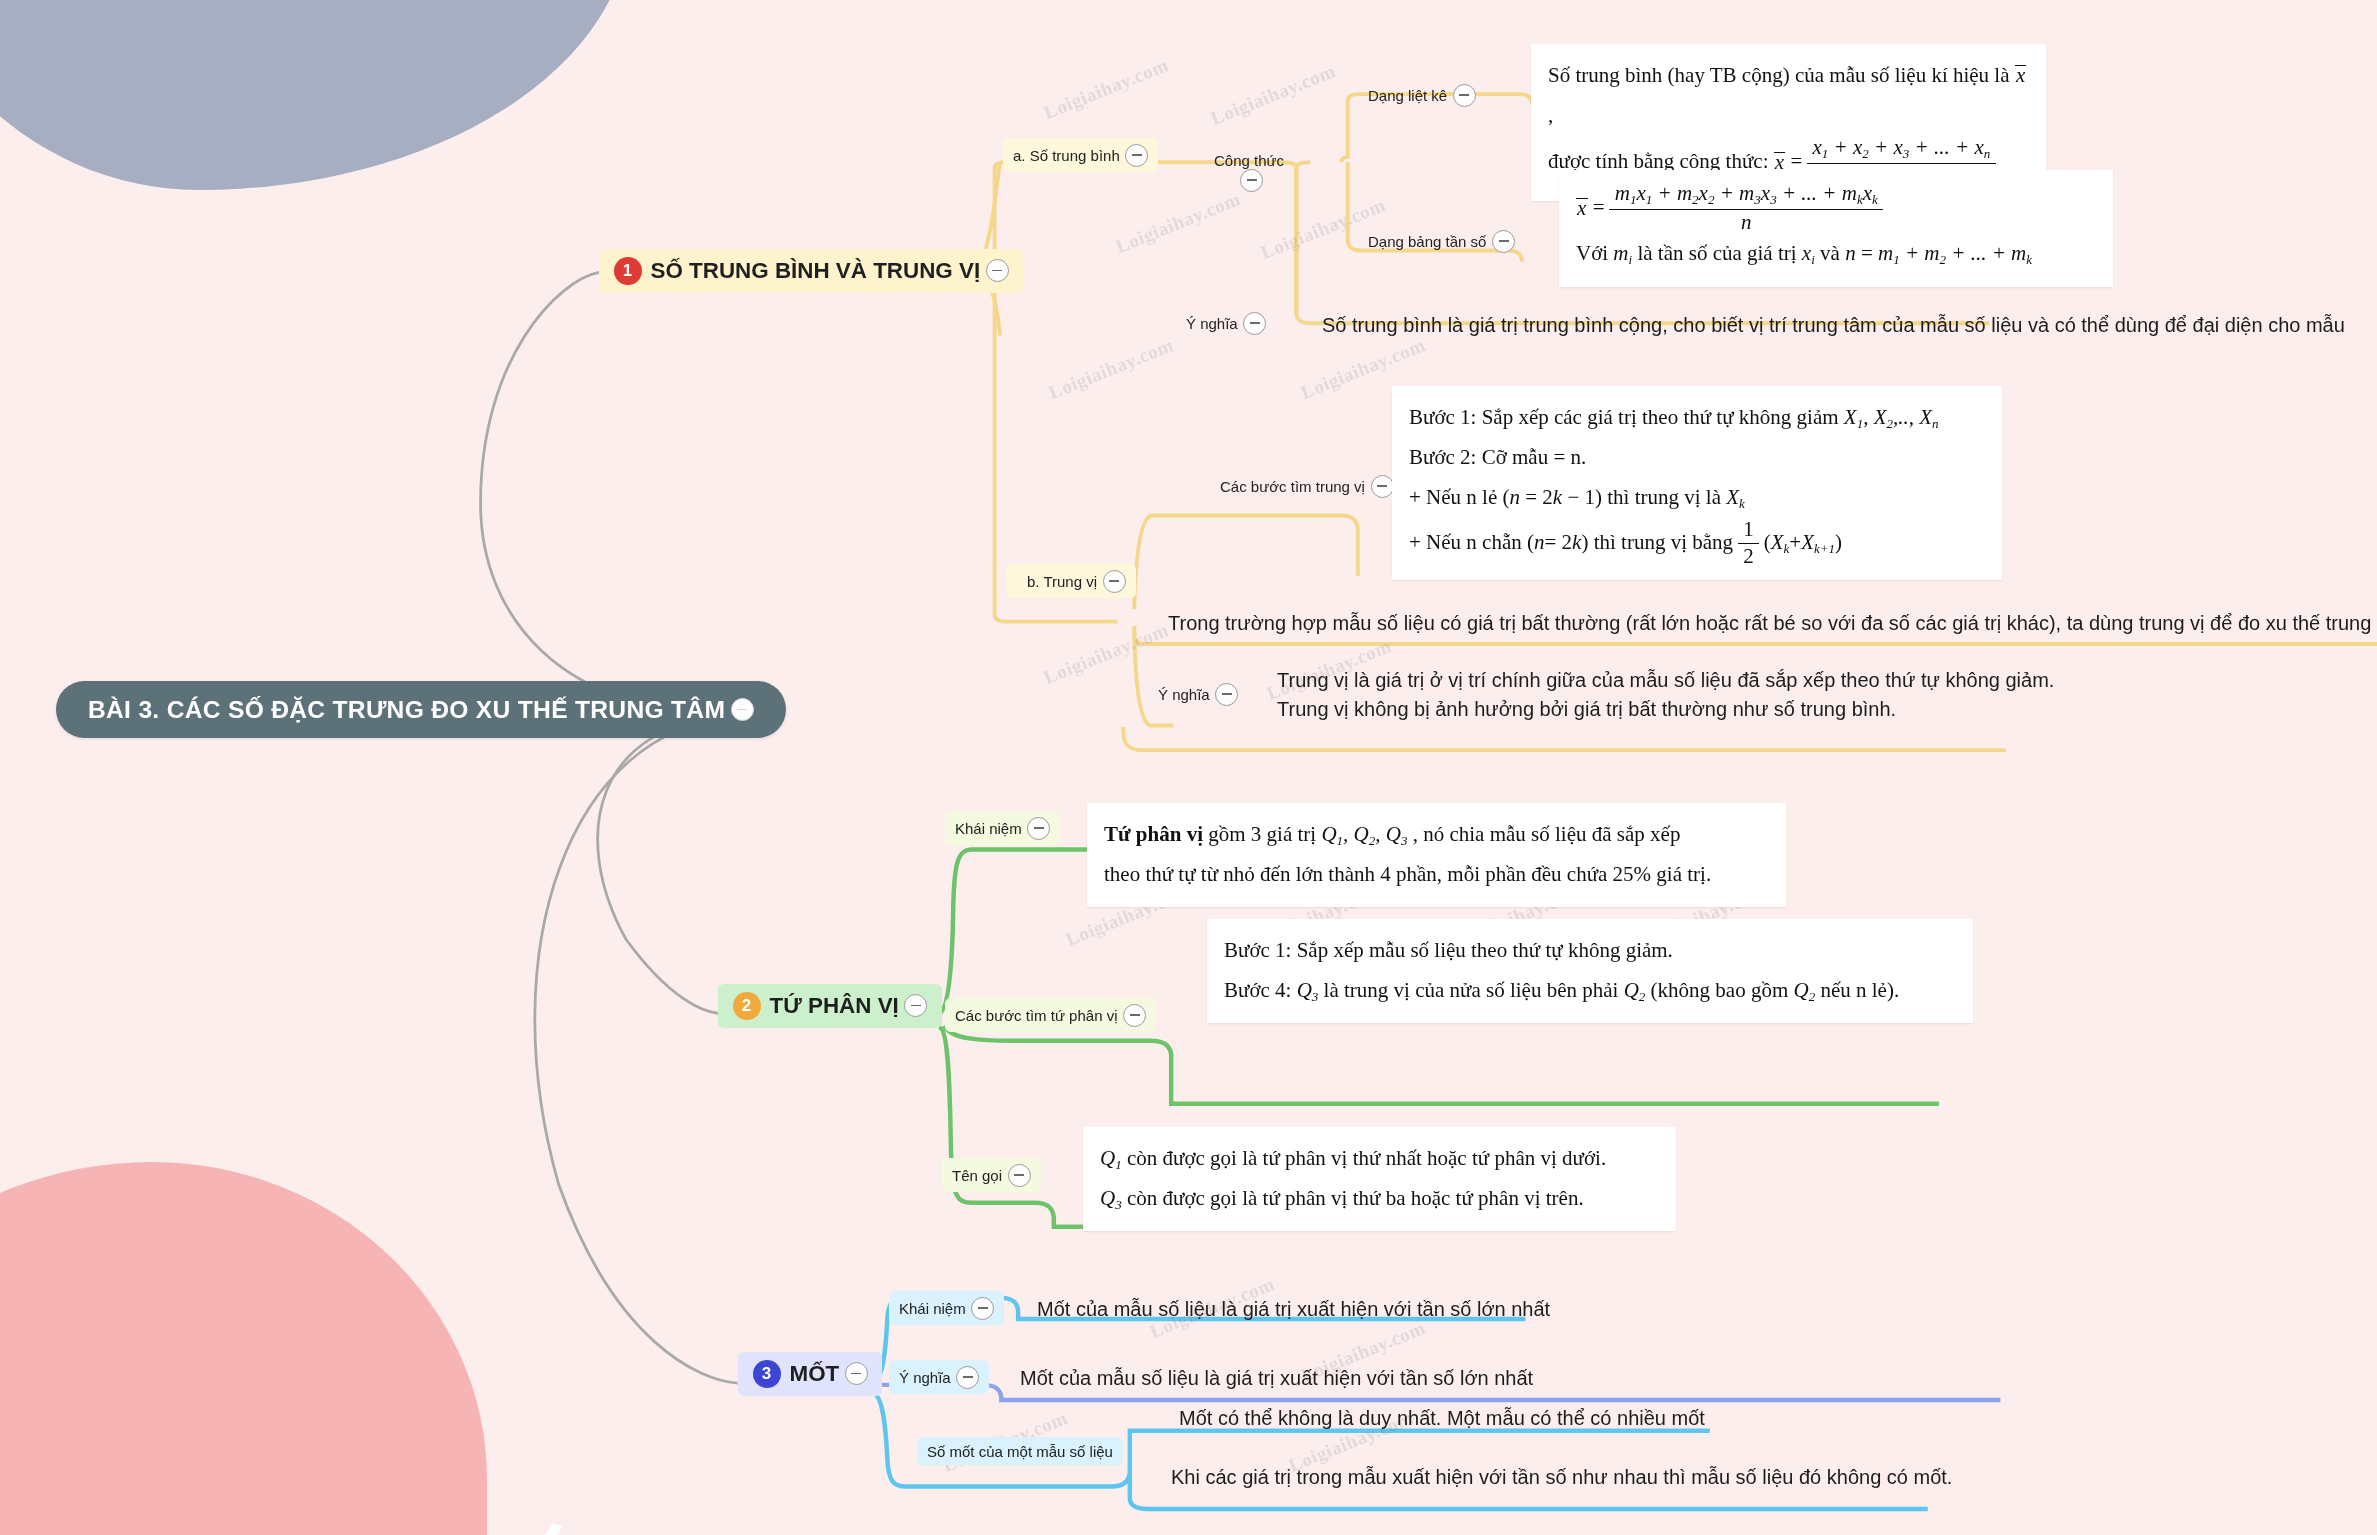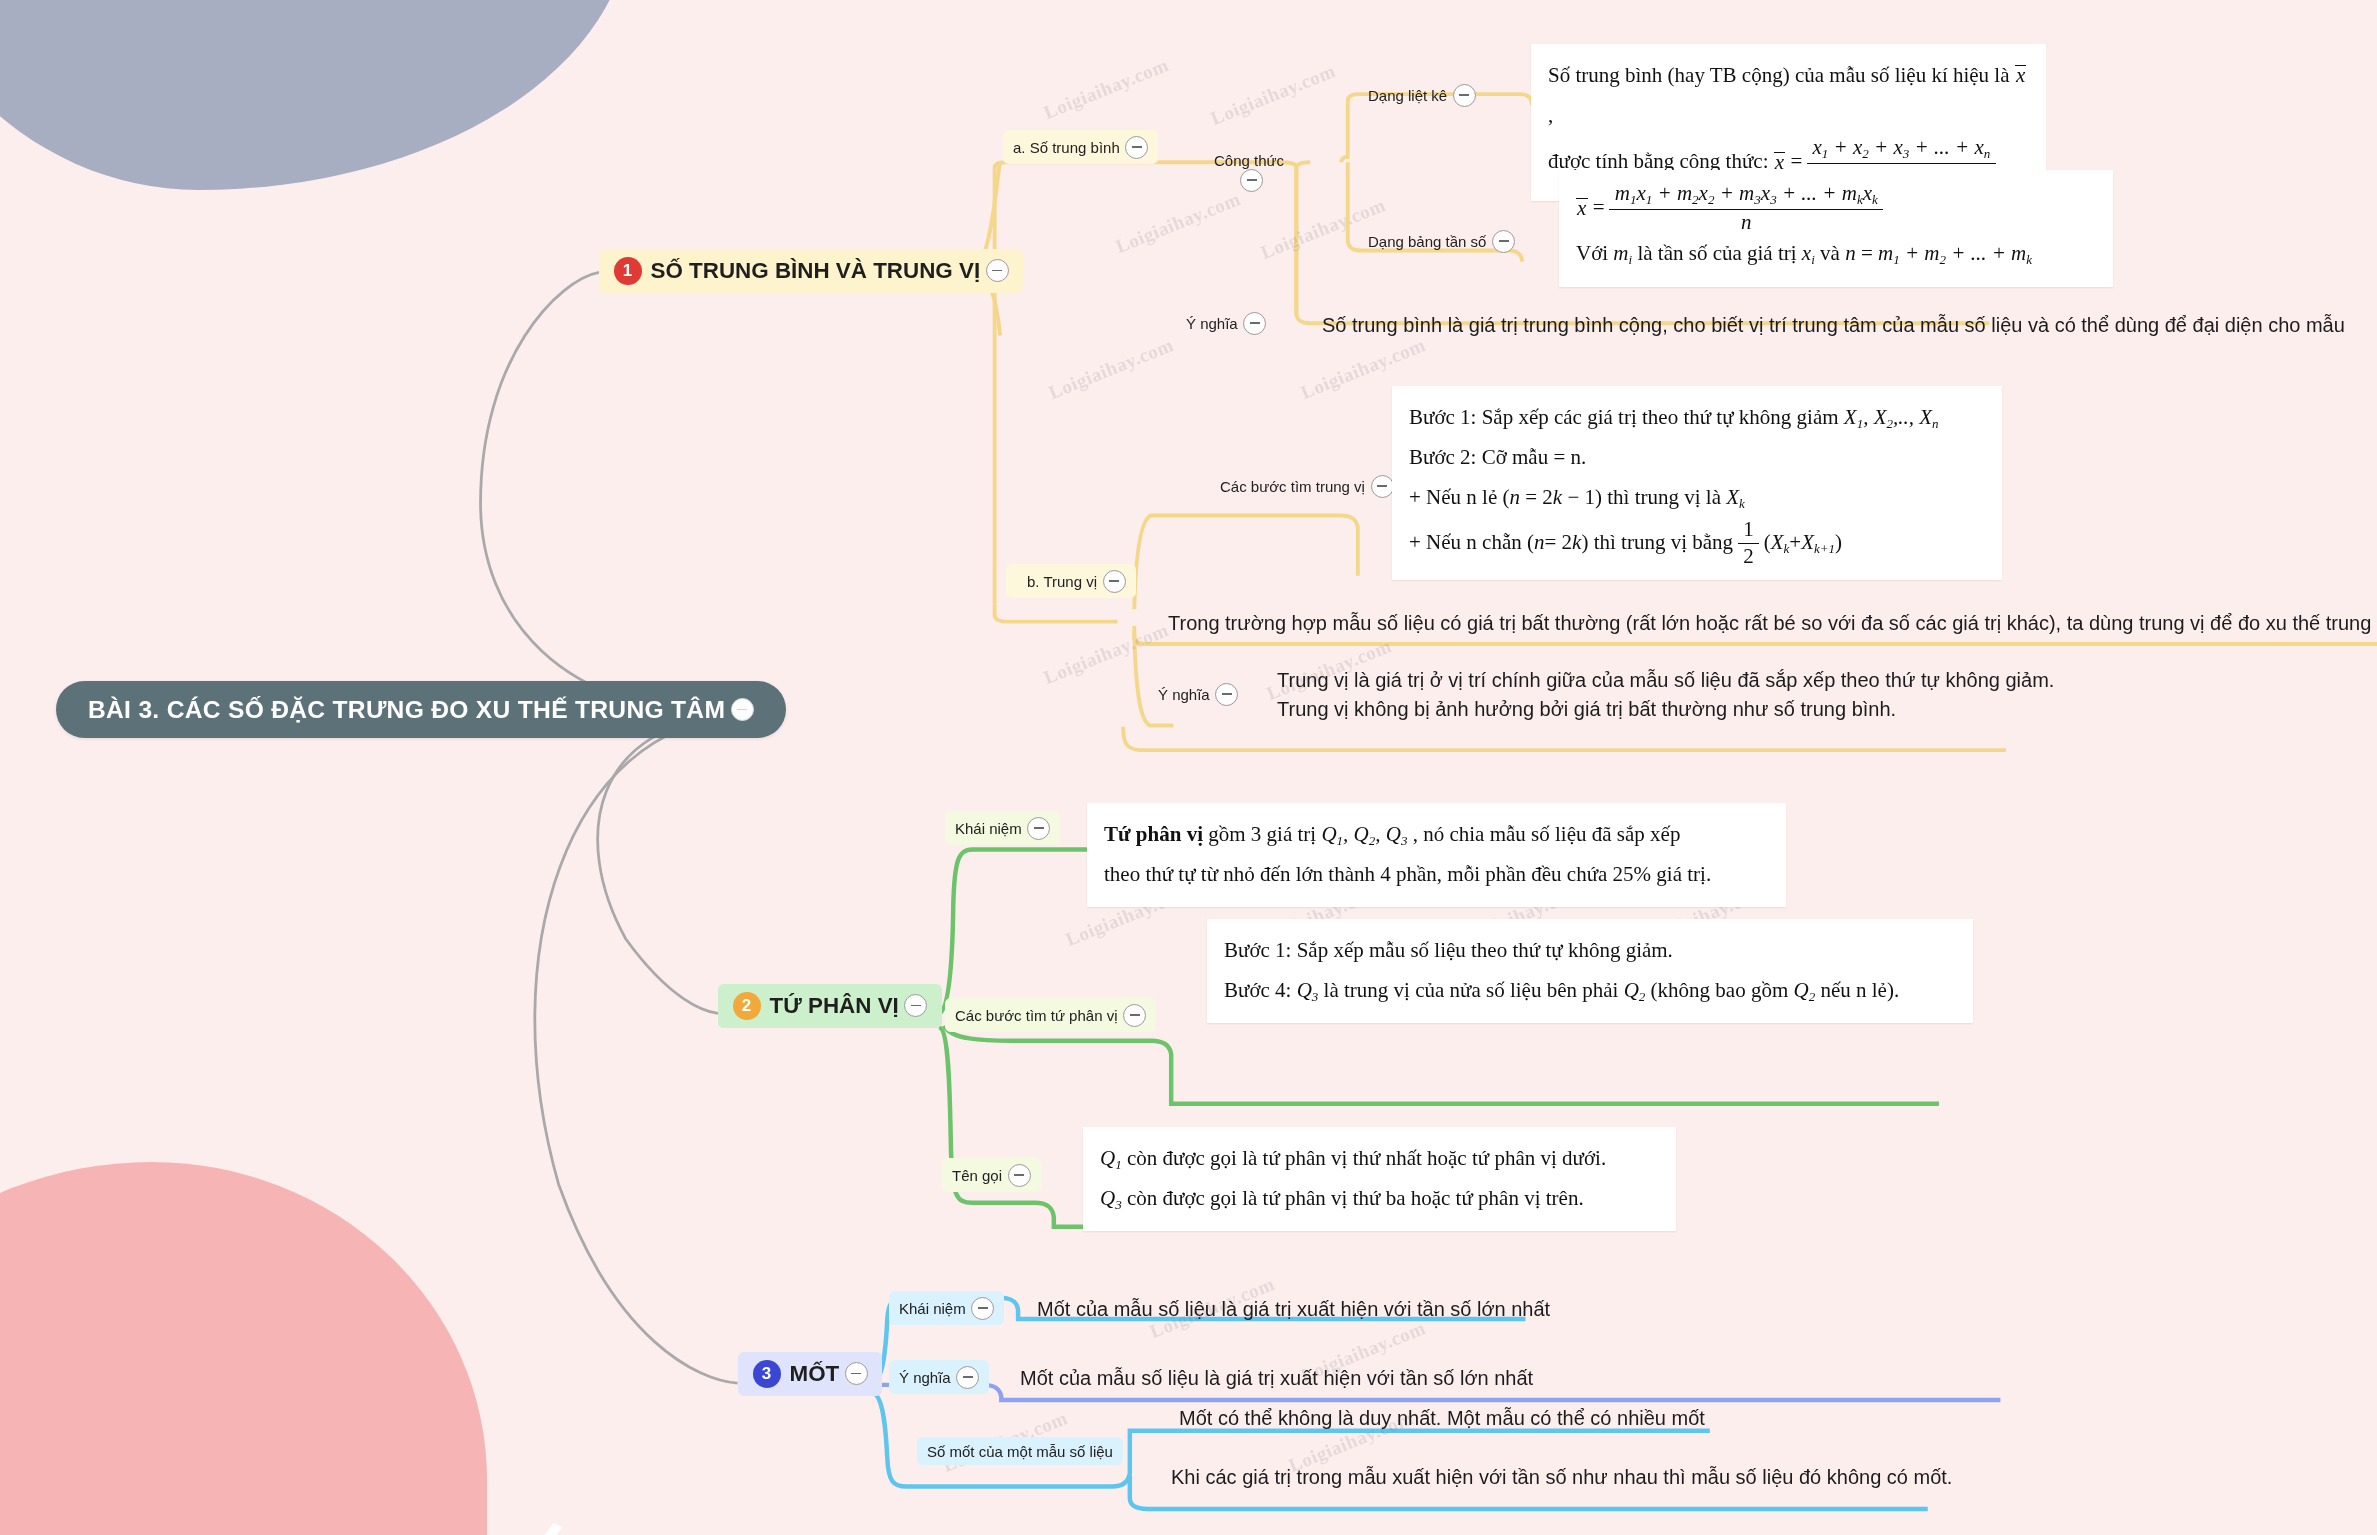--- a/index.html
+++ b/index.html
@@ -141,21 +141,21 @@
     <span>BÀI 3. CÁC SỐ ĐẶC TRƯNG ĐO XU THẾ TRUNG TÂM</span>
     <span class="collapse dark"></span>
   </div>
 
   <div class="node sec" id="sec1">
     <span class="badge">1</span>
     <span>SỐ TRUNG BÌNH VÀ TRUNG VỊ</span>
     <span class="collapse"></span>
   </div>
 
-  <div class="node sub hl-y" style="left:1003px;top:130px;">
+  <div class="node sub hl-y" style="left:1003px;top:138px;">
     <span>a. Số trung bình</span>
     <span class="collapse"></span>
   </div>
 
   <div class="node sub" style="left:1204px;top:146px;flex-direction:column;">
     <span>Công thức</span>
     <span class="collapse"></span>
   </div>
 
   <div class="node sub" style="left:1358px;top:78px;">

